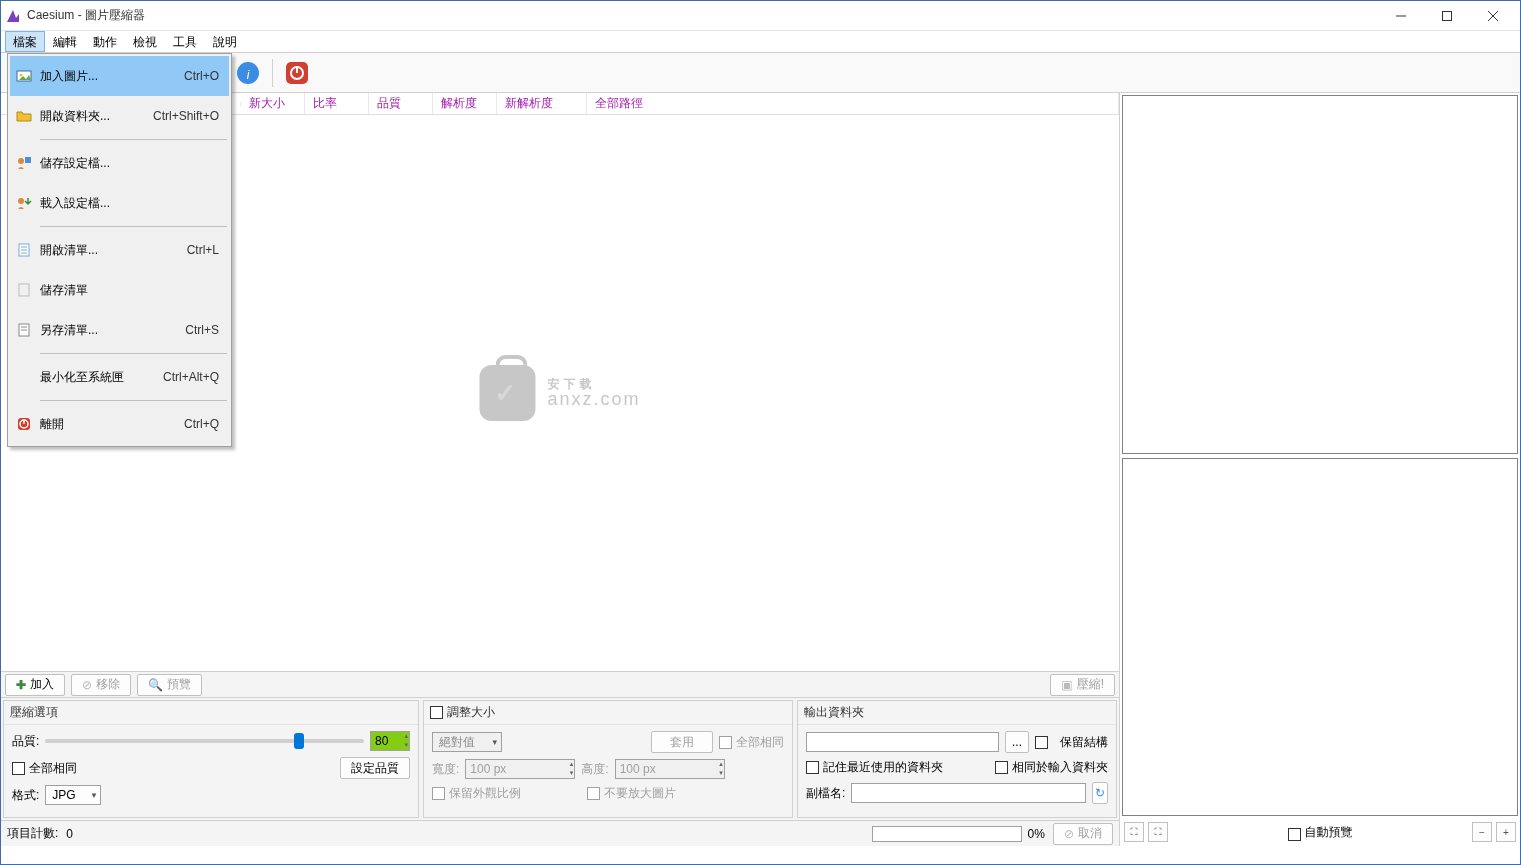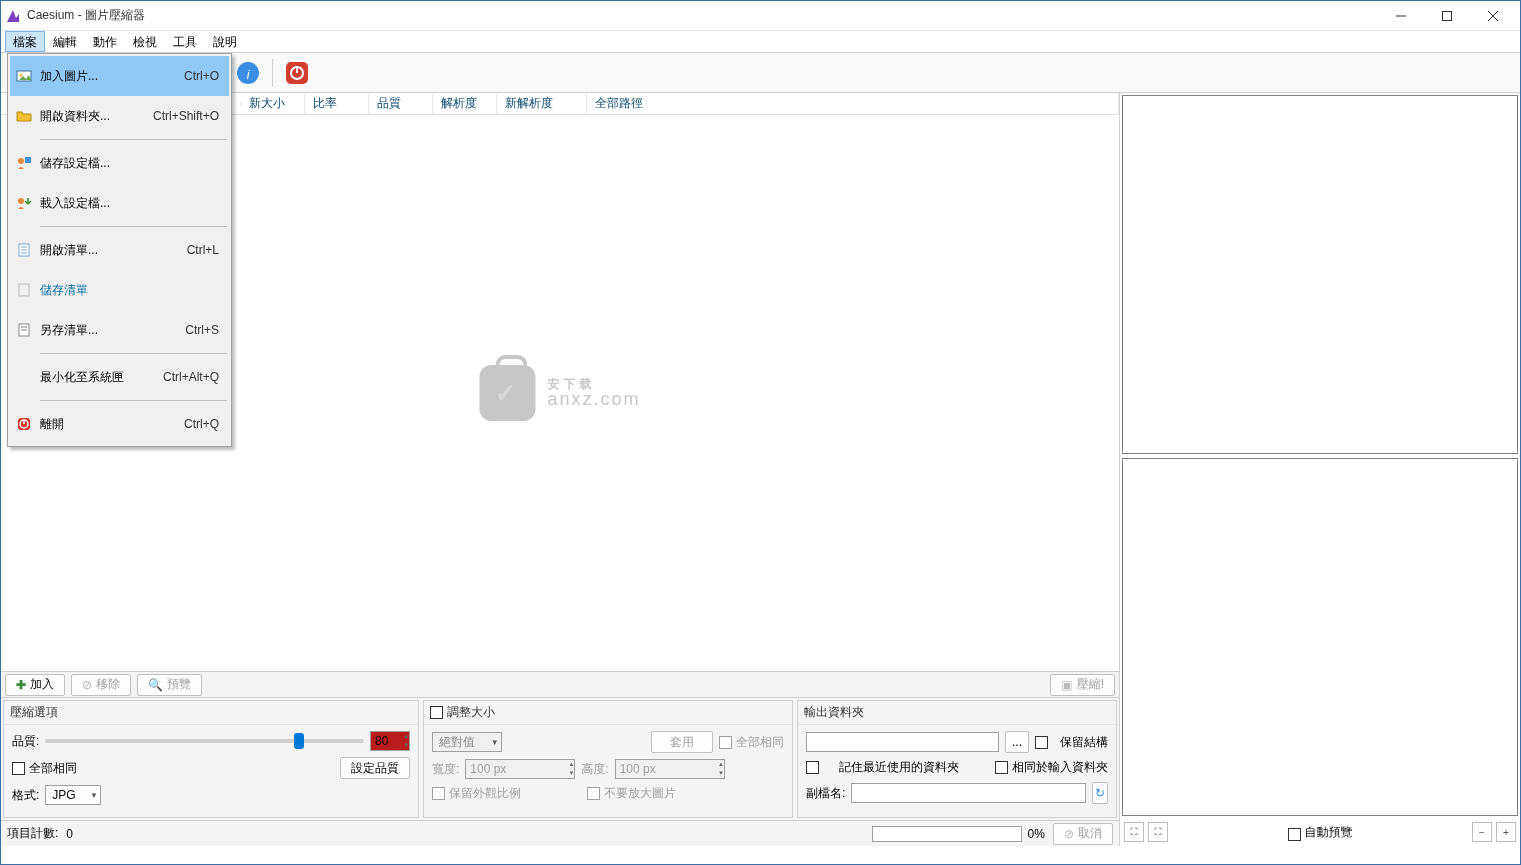--- a/index.html
+++ b/index.html
@@ -14,39 +14,39 @@
 
 
 .menubar { height: 22px; display: flex; align-items: stretch; padding: 0 4px; border-bottom: 1px solid #d0d0d0; }
 .menubar .menu-item { padding: 3px 8px; cursor: default; }
 .menubar .menu-item.active { background: #cce4f7; border: 1px solid #7eb4ea; padding: 2px 7px; }
 
 
 .dropdown { position: absolute; left: 6px; top: 52px; width: 225px; background: #f0f0f0; border: 1px solid #a0a0a0; box-shadow: 3px 3px 3px rgba(0,0,0,.25); z-index: 100; padding: 2px; }
 .dropdown .dd-item { height: 40px; display: flex; align-items: center; padding: 0 4px; }
 .dropdown .dd-item.highlight { background: #90c8f6; }
-.dropdown .dd-item.disabled { color: #0369a1; }
+.dropdown .dd-item.disabled { color: #000000; }
 .dropdown .dd-icon { width: 20px; height: 16px; display: flex; align-items: center; justify-content: center; margin-right: 6px; }
 .dropdown .dd-label { flex: 1; }
 .dropdown .dd-shortcut { color: #333; margin-left: 12px; padding-right: 6px; }
 .dropdown .dd-sep { height: 1px; background: #c0c0c0; margin: 3px 2px 3px 30px; }
 
 
 .toolbar { height: 40px; background: #f9f9f9; display: flex; align-items: center; padding: 2px 6px; gap: 2px; border-bottom: 1px solid #d0d0d0; }
 .toolbar .tb-btn { width: 36px; height: 36px; display: flex; align-items: center; justify-content: center; border-radius: 3px; }
 .toolbar .tb-sep { width: 1px; height: 28px; background: #d0d0d0; margin: 0 4px; }
 
 
 .main { display: flex; height: calc(100% - 30px - 22px - 40px - 18px); }
 .left-panel { flex: 1; display: flex; flex-direction: column; border-right: 1px solid #d0d0d0; }
 .right-panel { width: 400px; display: flex; flex-direction: column; padding: 2px; }
 
 
 .table-header { height: 22px; display: flex; align-items: center; background: #fff; border-bottom: 1px solid #e0e0e0; }
-.table-header .th { padding: 2px 8px; border-right: 1px solid #e8e8e8; white-space: nowrap; color: #0c4a6e; }
+.table-header .th { padding: 2px 8px; border-right: 1px solid #e8e8e8; white-space: nowrap; color: #a21caf; }
 .table-body { flex: 1; background: #fff; position: relative; }
 
 
 .watermark { position: absolute; left: 50%; top: 50%; transform: translate(-50%,-50%); color: #c7c7c7; font-size: 32px; font-weight: 600; letter-spacing: 4px; display: flex; align-items: center; gap: 12px; pointer-events: none; }
 .watermark .wm-sub { font-size: 18px; letter-spacing: 2px; font-weight: 400; display: block; margin-top: -4px; }
 .watermark .wm-icon { width: 56px; height: 56px; background: #c7c7c7; border-radius: 12px; position: relative; }
 .watermark .wm-icon::before { content:''; position:absolute; top:-10px; left:16px; width:24px; height:14px; border:4px solid #c7c7c7; border-bottom:none; border-radius:10px 10px 0 0; }
 .watermark .wm-icon::after { content:'✓'; color:#fff; position:absolute; left:50%; top:50%; transform:translate(-50%,-50%); font-size:26px; opacity:.3; }
 
 
@@ -60,21 +60,21 @@
 .panel { border: 1px solid #d0d0d0; margin: 2px; background: #f4f4f4; }
 .panel .panel-title { padding: 3px 6px; color: #333; border-bottom: 1px solid #e5e5e5; }
 .panel .panel-body { padding: 6px 8px; }
 .panel-compress { width: 416px; }
 .panel-resize { width: 370px; text-align: right; }
 .panel-output { flex: 1; }
 
 .field-row { display: flex; align-items: center; gap: 6px; margin-bottom: 6px; }
 .slider { flex: 1; height: 4px; background: #d0d0d0; position: relative; border-radius: 2px; }
 .slider .thumb { position: absolute; top: -6px; width: 10px; height: 16px; background: #0078d7; border-radius: 3px; }
-.spinbox { width: 40px; height: 20px; border: 1px solid #a0a0a0; background: #b91c1c; display: flex; align-items: center; padding: 0 14px 0 4px; position: relative; }
+.spinbox { width: 40px; height: 20px; border: 1px solid #a0a0a0; background: #84cc16; display: flex; align-items: center; padding: 0 14px 0 4px; position: relative; }
 .spinbox::after { content:'▴\A▾'; white-space:pre; position:absolute; right:1px; top:-1px; font-size:7px; line-height:9px; color:#666; }
 .input-wide { height: 20px; border: 1px solid #a0a0a0; background: #fff; padding: 0 4px; }
 .select { height: 20px; border: 1px solid #a0a0a0; background: #fdfdfd; padding: 0 16px 0 6px; position: relative; display: inline-flex; align-items: center; }
 .select.disabled { background: #f0f0f0; color: #888; }
 .select::after { content: '▾'; position: absolute; right: 4px; font-size: 9px; color: #555; }
 .checkbox { width: 13px; height: 13px; border: 1px solid #333; background: #fff; display: inline-block; }
 .checkbox.disabled { border-color:#a0a0a0; }
 
 
 .bottom-row { height: 26px; background: #f4f4f4; border-top: 1px solid #d0d0d0; display: flex; align-items: center; padding: 2px 6px; }
@@ -402,21 +402,21 @@
             <input class="input-wide" style="flex: 1 1 0%;">
             <div class="btn" style="padding:0 6px">
                 <span>...</span>
               </div>
             <label style="display:flex;align-items:center;gap:12px">
                 <span class="checkbox"></span>
                 <span>保留結構</span>
               </label>
           </div>
           <div class="field-row" style="justify-content:space-between">
-            <label style="display:flex;align-items:center;gap:20px">
+            <label style="display:flex;align-items:center;gap:4px">
                 <span class="checkbox"></span>
                 <span>記住最近使用的資料夾</span>
               </label>
             <label style="display:flex;align-items:center;gap:4px">
                 <span class="checkbox"></span>
                 <span>相同於輸入資料夾</span>
               </label>
           </div>
           <div class="field-row">
             <span>副檔名:</span>

